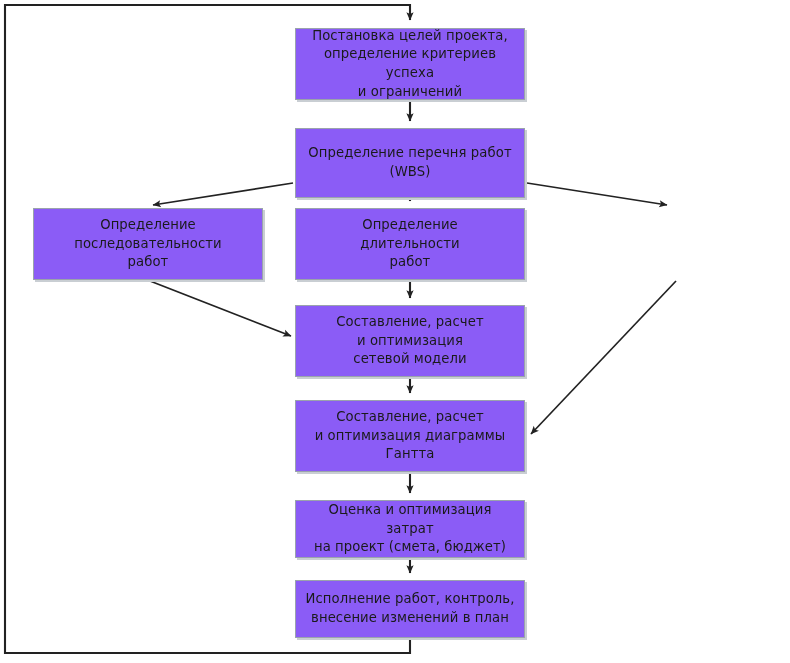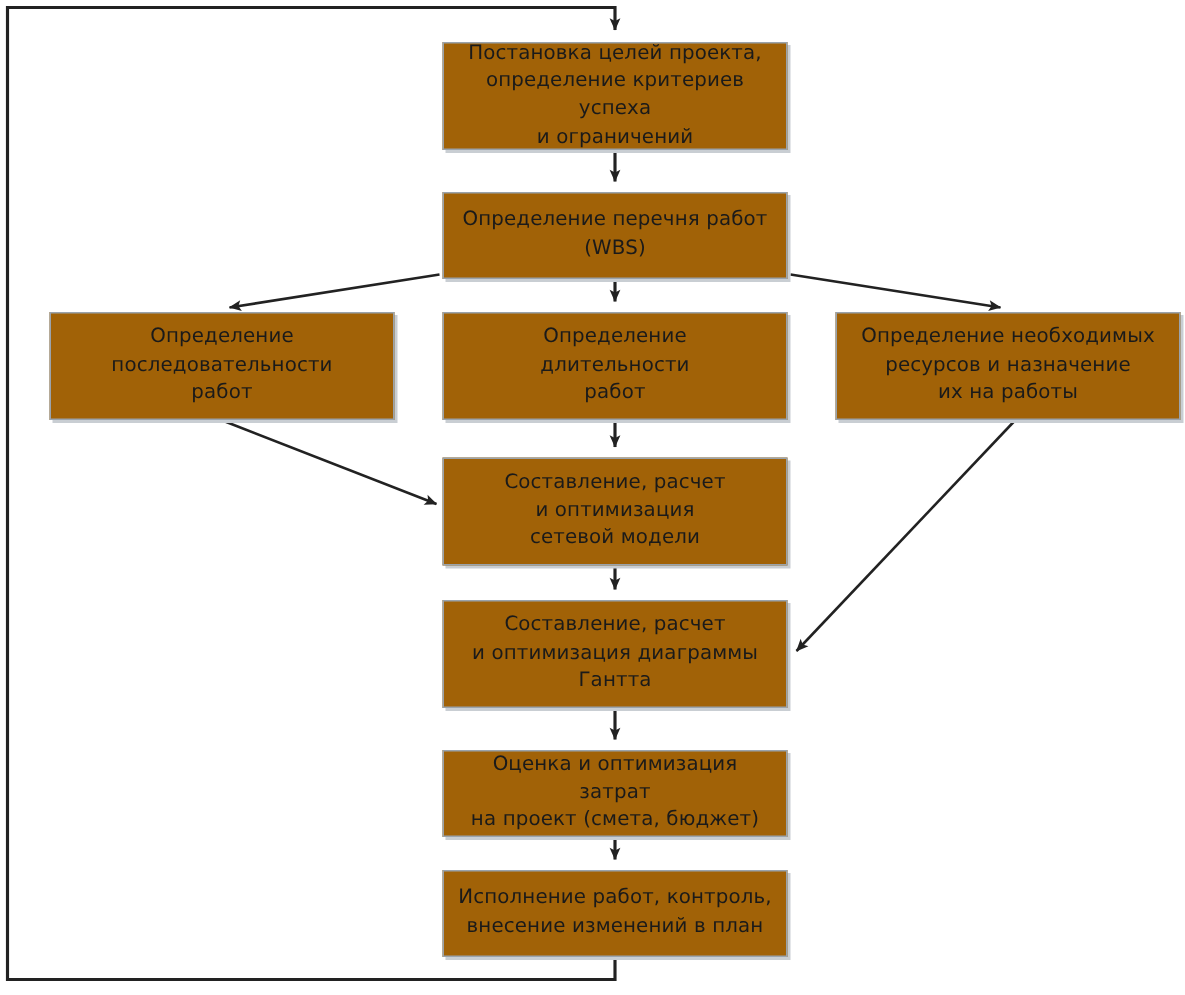--- a/index.html
+++ b/index.html
@@ -19,21 +19,21 @@
     position: absolute;
     left: 0;
     top: 0;
     width: 790px;
     height: 663px;
     pointer-events: none;
   }
   .node {
     position: absolute;
     box-sizing: border-box;
-    background: #a16207;
+    background: #8b5cf6;
     border: 1px solid #9aa3ac;
     box-shadow: 2px 2px 0 0 #c9ced3;
     display: flex;
     align-items: center;
     justify-content: center;
     text-align: center;
     color: #1a1a1a;
     font-size: 13.2px;
     line-height: 1.42;
     letter-spacing: 0.1px;
@@ -101,42 +101,37 @@
       <line x1="410" y1="558" x2="410" y2="573" stroke="#222222" stroke-width="2.1" marker-end="url(#arrowhead)"></line>
     </g>
   </svg>
 
   <div class="node" style="left:295px; top:28px; width:230px; height:72px;">
     <span class="node-label">Постановка целей проекта,
 определение критериев успеха
 и ограничений</span>
   </div>
 
-  <div class="node" style="left:295px; top:128px; width:230px; height:58px;justify-content:center;">
+  <div class="node" style="left:295px; top:128px; width:230px; height:70px;justify-content:center;">
     <span class="node-label">Определение перечня работ
 (WBS)</span>
   </div>
 
   <div class="node" style="left:33px; top:208px; width:230px; height:72px;">
     <span class="node-label">Определение
 последовательности
 работ</span>
   </div>
 
   <div class="node" style="left:295px; top:208px; width:230px; height:72px;">
     <span class="node-label">Определение
 длительности
 работ</span>
   </div>
 
-  <div class="node" style="left:557px; top:208px; width:230px; height:72px;">
-    <span class="node-label">Определение необходимых
-ресурсов и назначение
-их на работы</span>
-  </div>
 
   <div class="node" style="left:295px; top:305px; width:230px; height:72px;">
     <span class="node-label">Составление, расчет
 и оптимизация
 сетевой модели</span>
   </div>
 
   <div class="node" style="left:295px; top:400px; width:230px; height:72px;">
     <span class="node-label">Составление, расчет
 и оптимизация диаграммы

